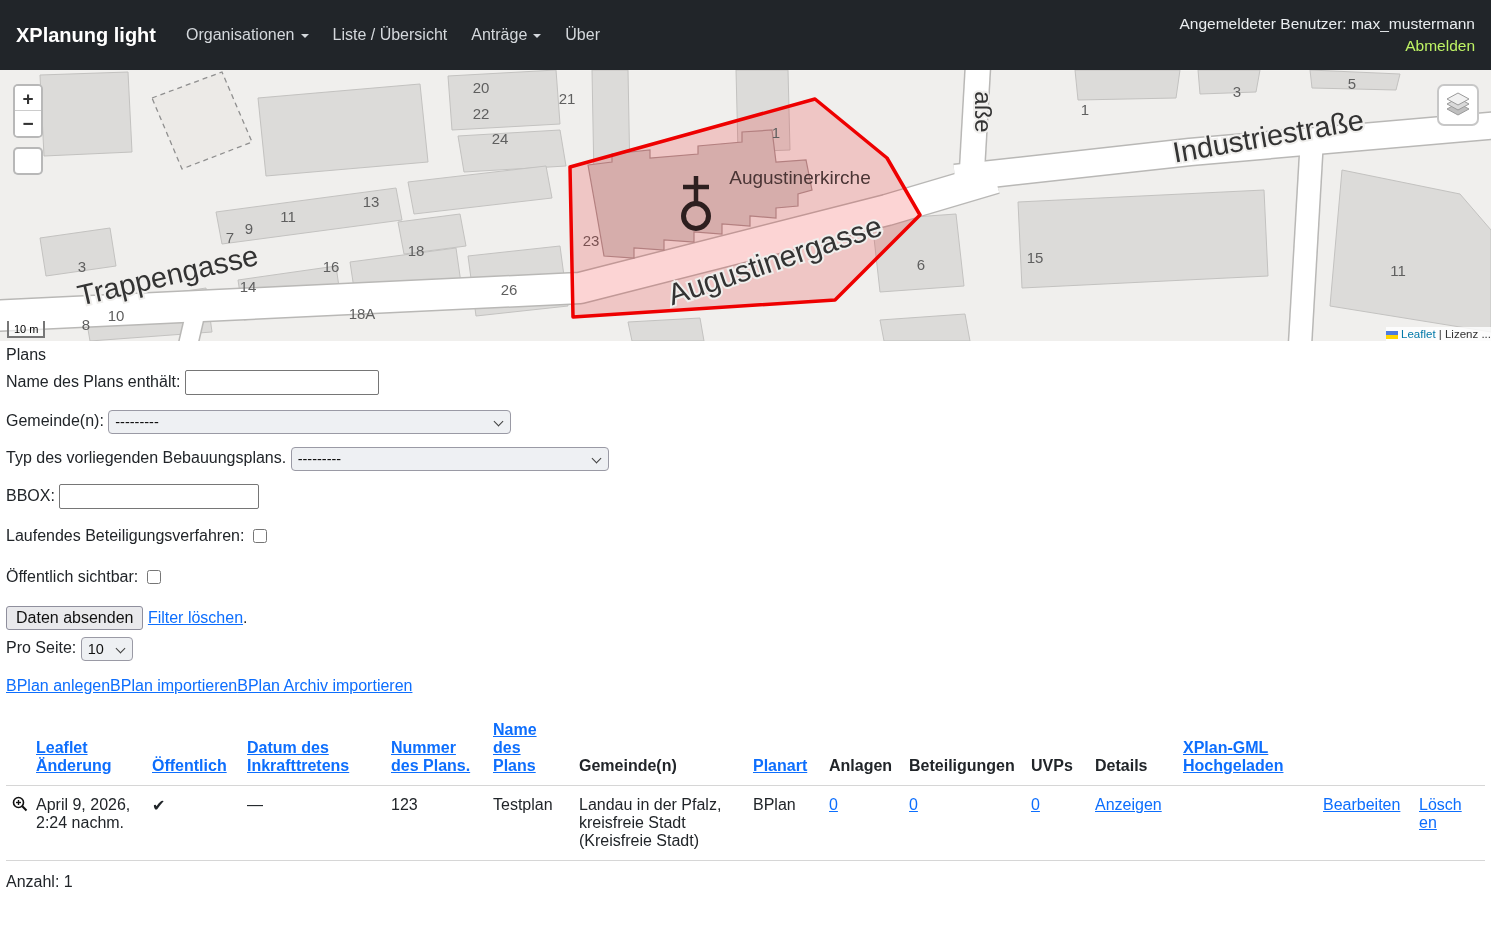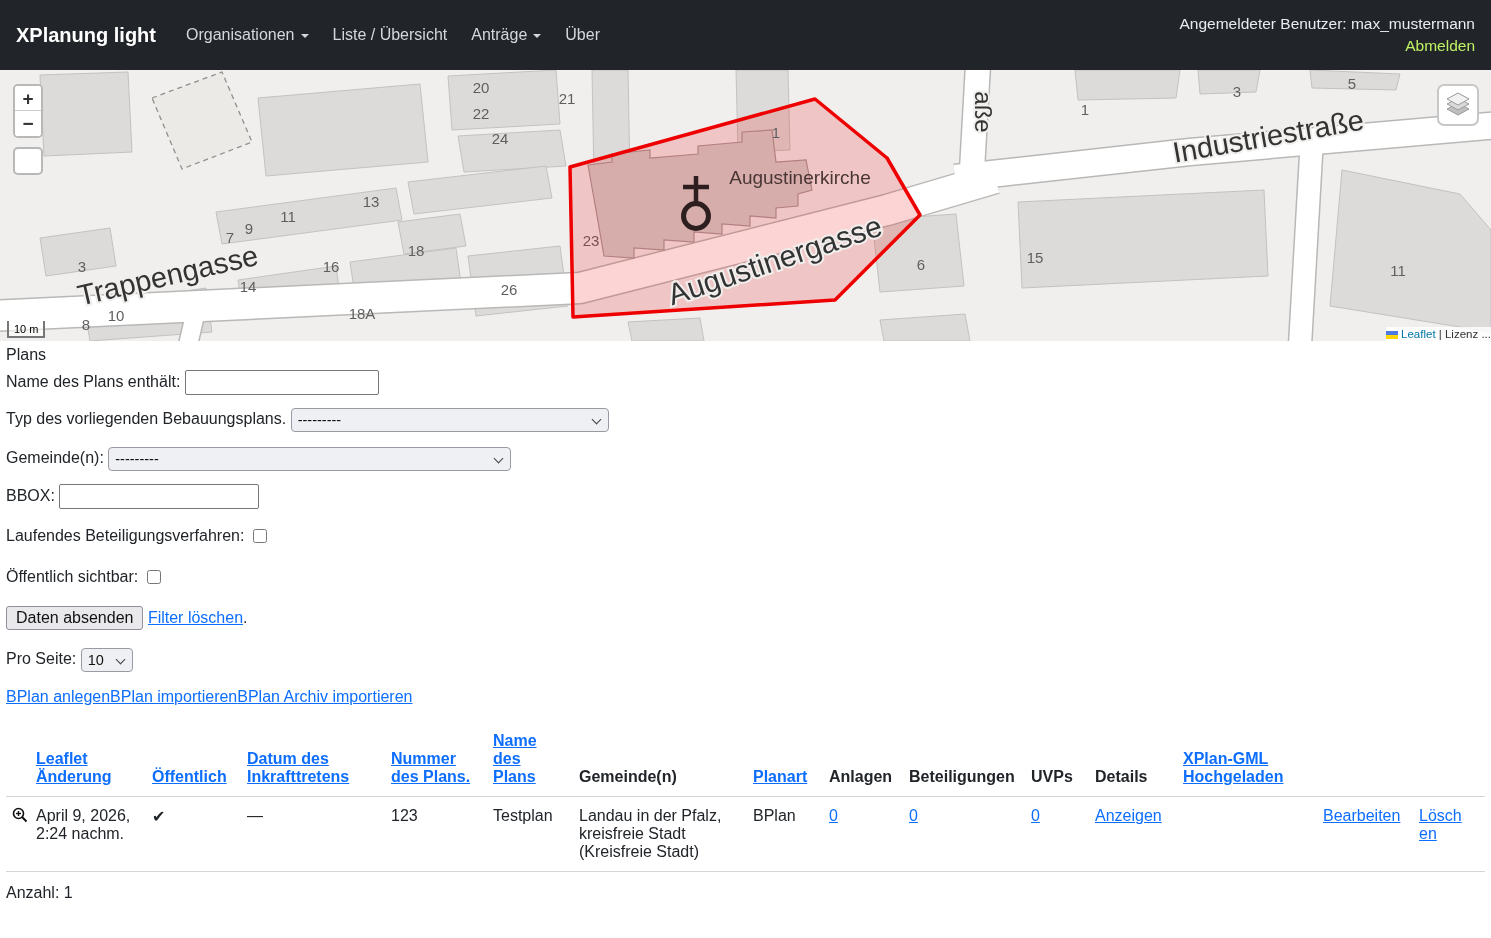--- a/index.html
+++ b/index.html
@@ -57,21 +57,21 @@
     transform:rotate(45deg); pointer-events:none; }
   .sel-wide select { width:403px; }
   .sel-mid select { width:318px; }
   .sel-small select { width:52px; }
   input[type=checkbox] { width:14px; height:14px; vertical-align:-2px; margin-left:4px; }
   .btn { background:#e9e9ec; border:1px solid #8f8f9d; border-radius:3px; font-size:16px;
     padding:2px 9px; color:#111; cursor:pointer; font-family:inherit; }
   a.lnk { color:#0d6efd; text-decoration:underline; cursor:pointer; }
   .checkbox-row { margin-top:17px; }
   .btn-row { margin-top:19px; }
-  .per-page { margin-top:18px; }
+  .per-page { margin-top:7px; }
   .create-links { margin-top:16px; }
   .summary { margin-top:21px; }
 
   
   table { width:100%; border-collapse:collapse; table-layout:fixed; margin-top:16px; }
   th, td { text-align:left; padding:10px 16px 10px 0; font-size:16px; overflow-wrap:break-word; }
   th { vertical-align:bottom; font-weight:700; border-bottom:1px solid #d6d6d6; }
   td { vertical-align:top; border-bottom:1px solid #d6d6d6; }
   th a { color:#0d6efd; text-decoration:underline; cursor:pointer; }
   td.icon-cell, th.icon-cell { padding-left:6px; }
@@ -201,28 +201,28 @@
 
 <div class="content">
 
   <div class="filter-title">Plans</div>
 
   <div class="frow first">
     <label>Name des Plans enthält:</label>
     <input type="text" style="">
   </div>
 
+  <div class="frow" style="margin-top:15px;">
+    <label>Gemeinde(n):</label>
+    <span class="select-wrap sel-wide"><select><option>---------</option></select></span>
+  </div>
+
   <div class="frow">
     <label>Typ des vorliegenden Bebauungsplans.</label>
     <span class="select-wrap sel-mid"><select><option>---------</option></select></span>
-  </div>
-
-  <div class="frow" style="margin-top:15px;">
-    <label>Gemeinde(n):</label>
-    <span class="select-wrap sel-wide"><select><option>---------</option></select></span>
   </div>
 
   <div class="frow">
     <label>BBOX:</label>
     <input type="text" style="width: 200px;">
   </div>
 
   <div class="checkbox-row">
     <label>Laufendes Beteiligungsverfahren:</label>
     <input type="checkbox" style="">

